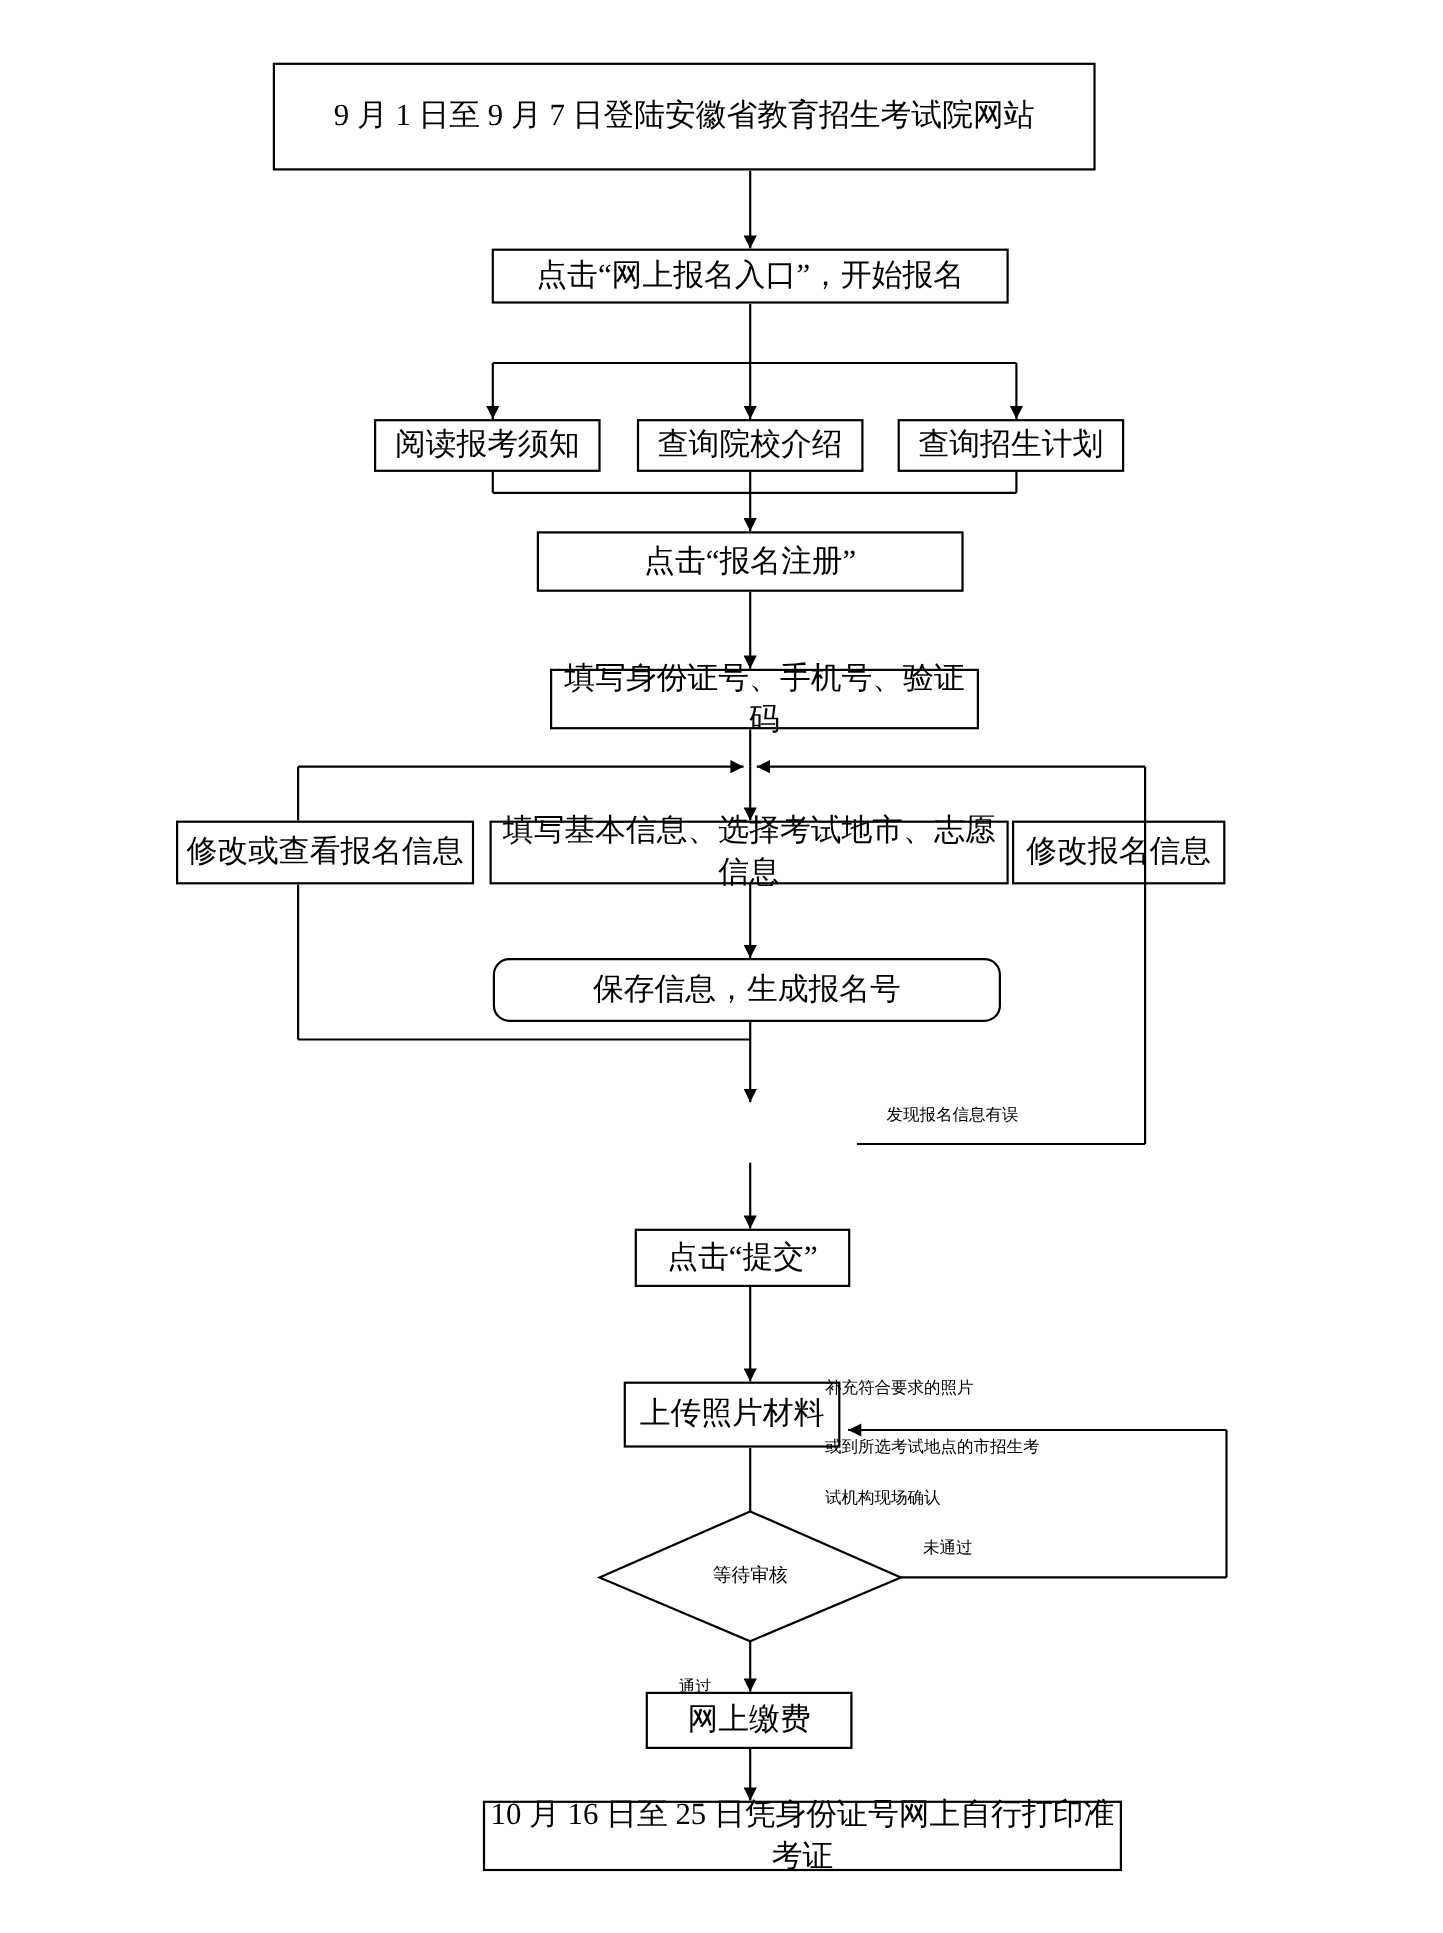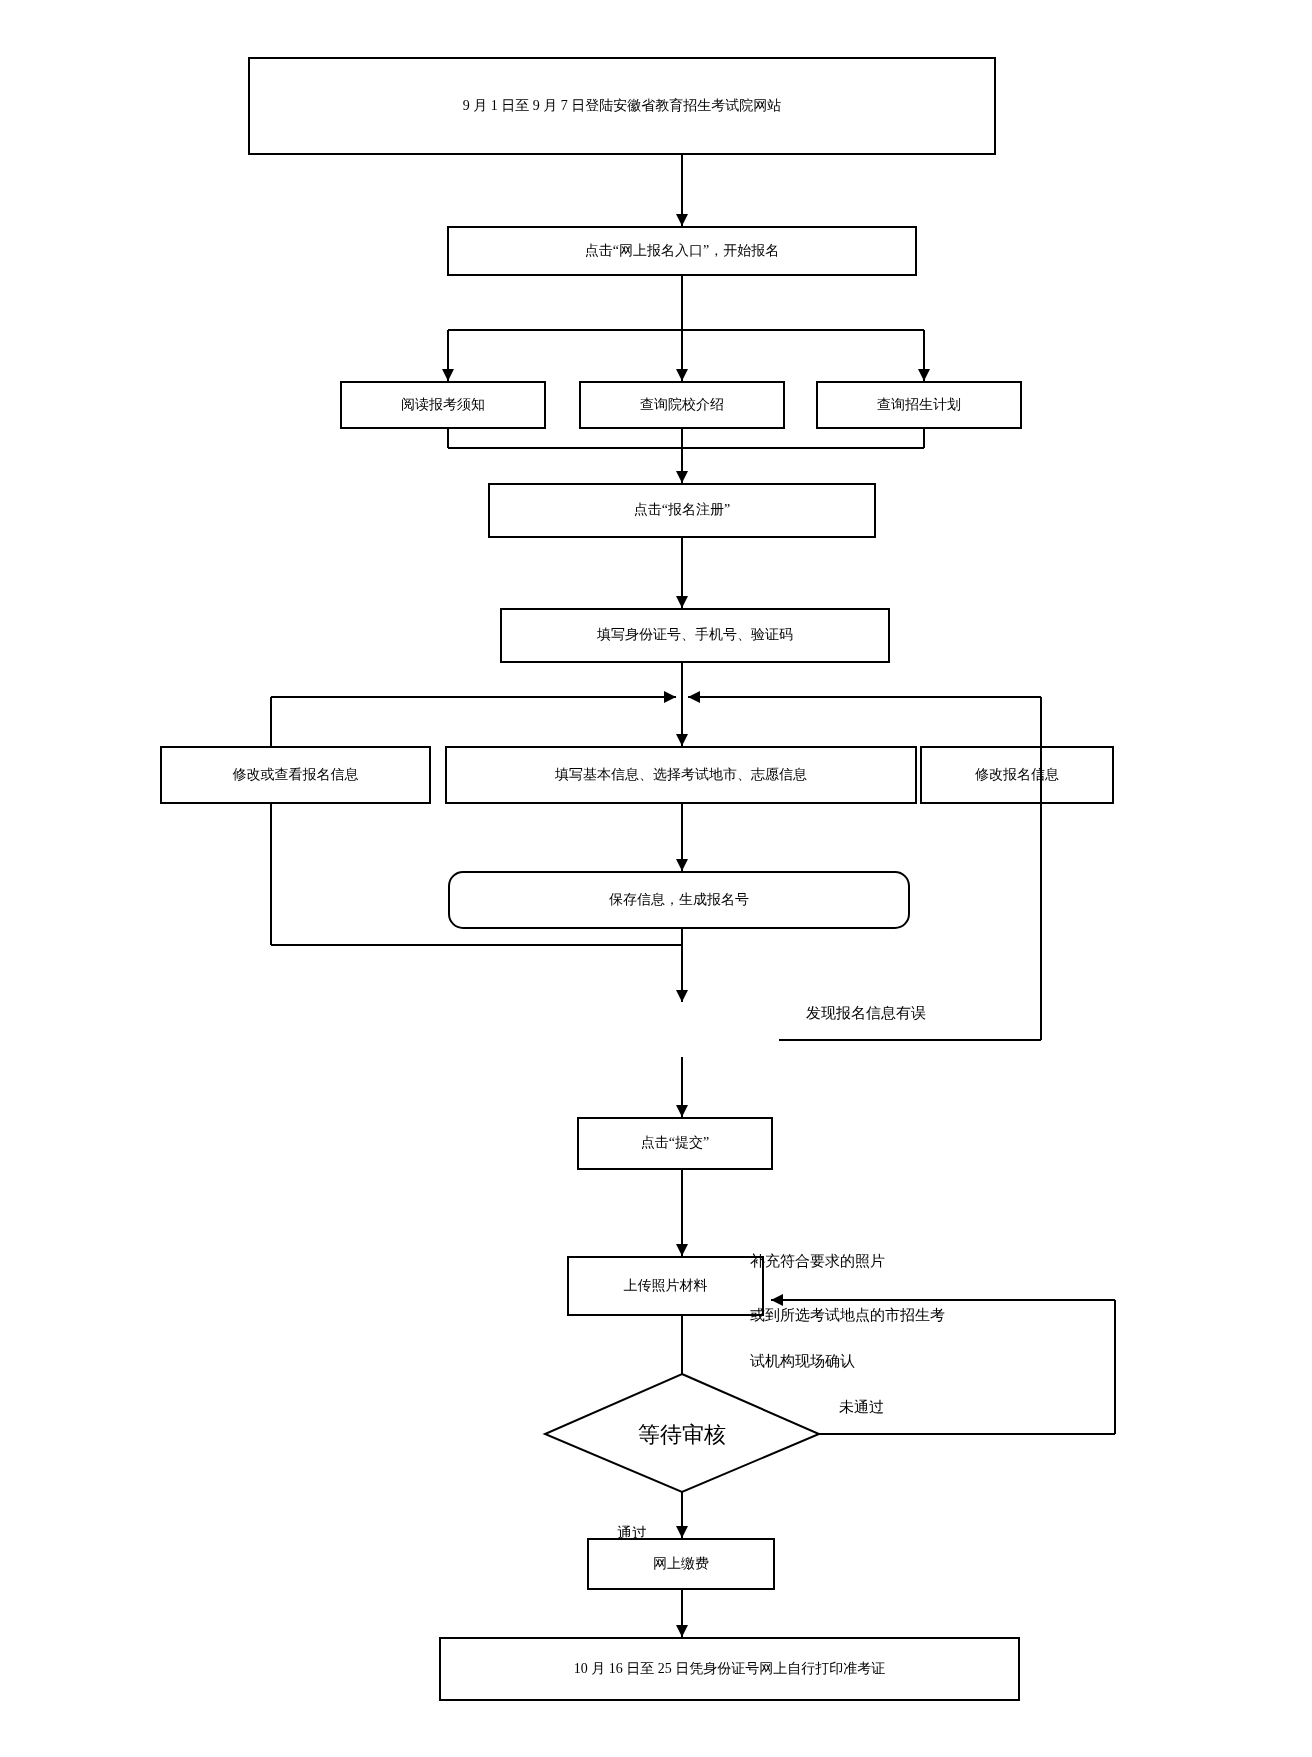--- a/index.html
+++ b/index.html
@@ -24,37 +24,37 @@
   }
   .fbox {
     position: absolute;
     box-sizing: border-box;
     border: 2px solid #000000;
     background: #ffffff;
     display: flex;
     align-items: center;
     justify-content: center;
     text-align: center;
-    font-size: 14px;
+    font-size: 28px;
     line-height: 1.35;
   }
   .fbox.transparent { background: transparent; }
   .flabel {
     position: absolute;
     font-size: 15px;
     white-space: nowrap;
   }
   .startbox {
     flex-direction: column;
     gap: 9px;
   }
   .url-bold { font-weight: bold; }
   .diamond-label {
     position: absolute;
-    font-size: 22px;
+    font-size: 17px;
     text-align: center;
   }
 </style>
 </head>
 <body>
 
 <div id="canvas">
 
   <svg id="connectors" viewBox="0 0 1312 1757" xmlns="http://www.w3.org/2000/svg">
     <defs>

